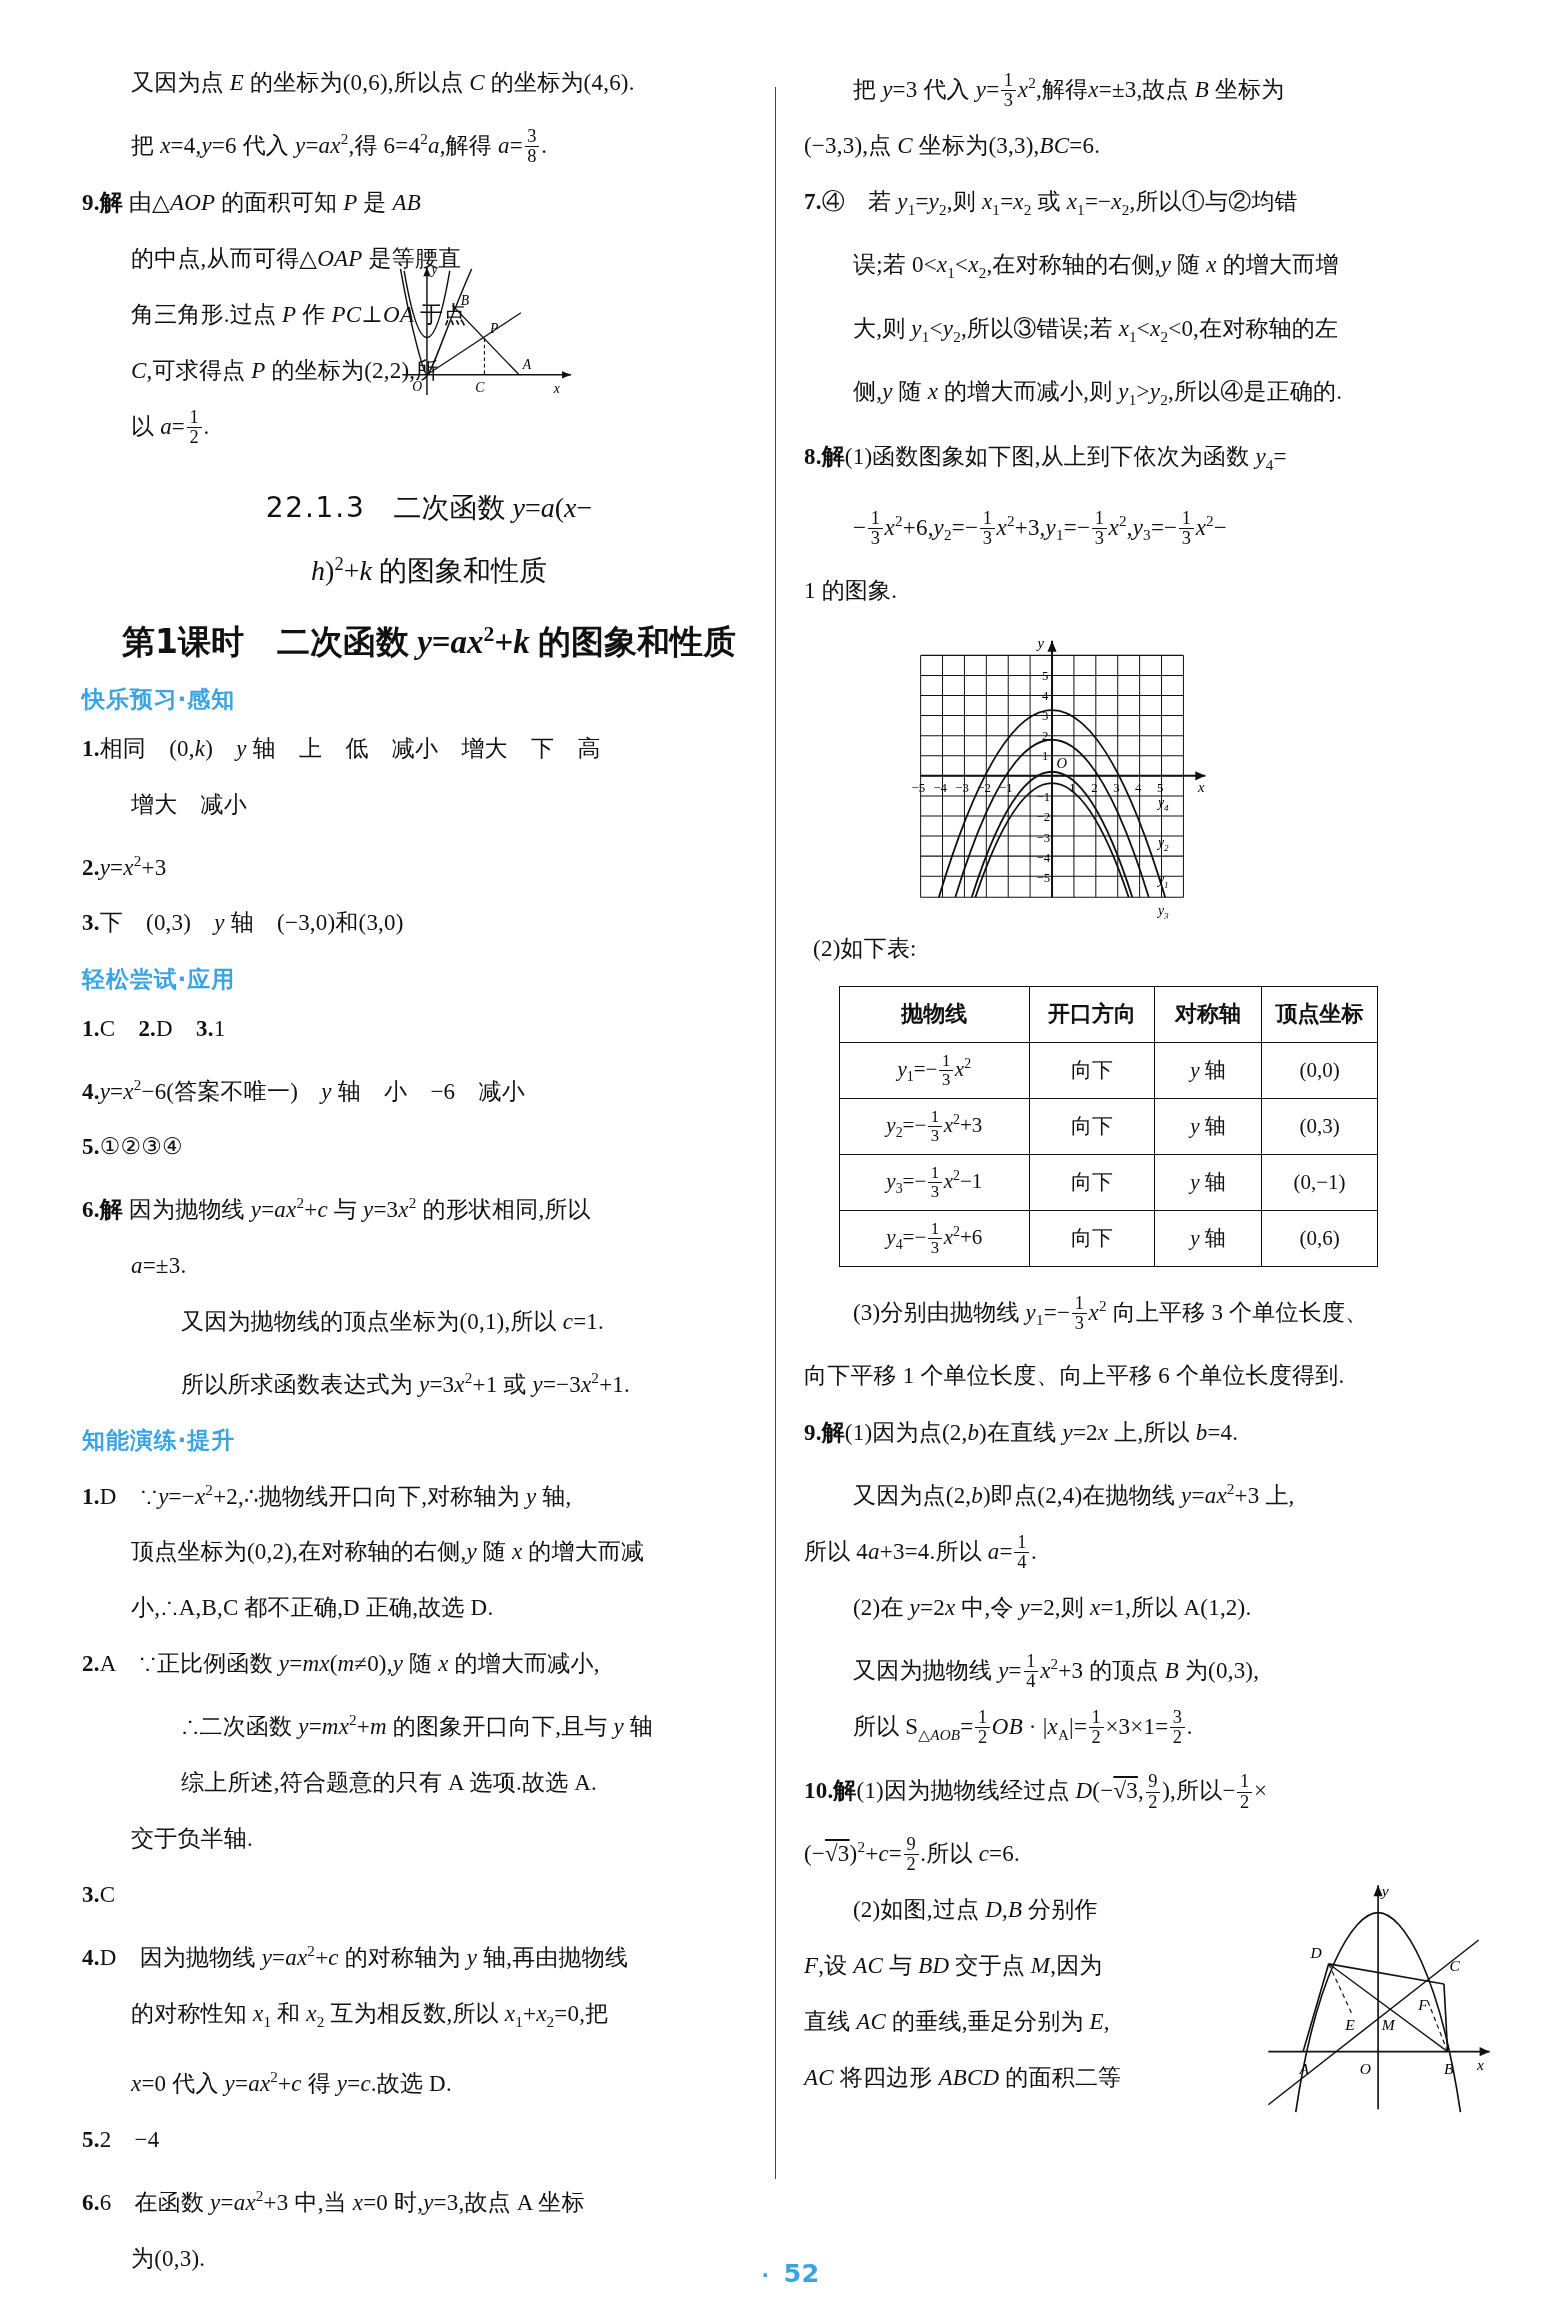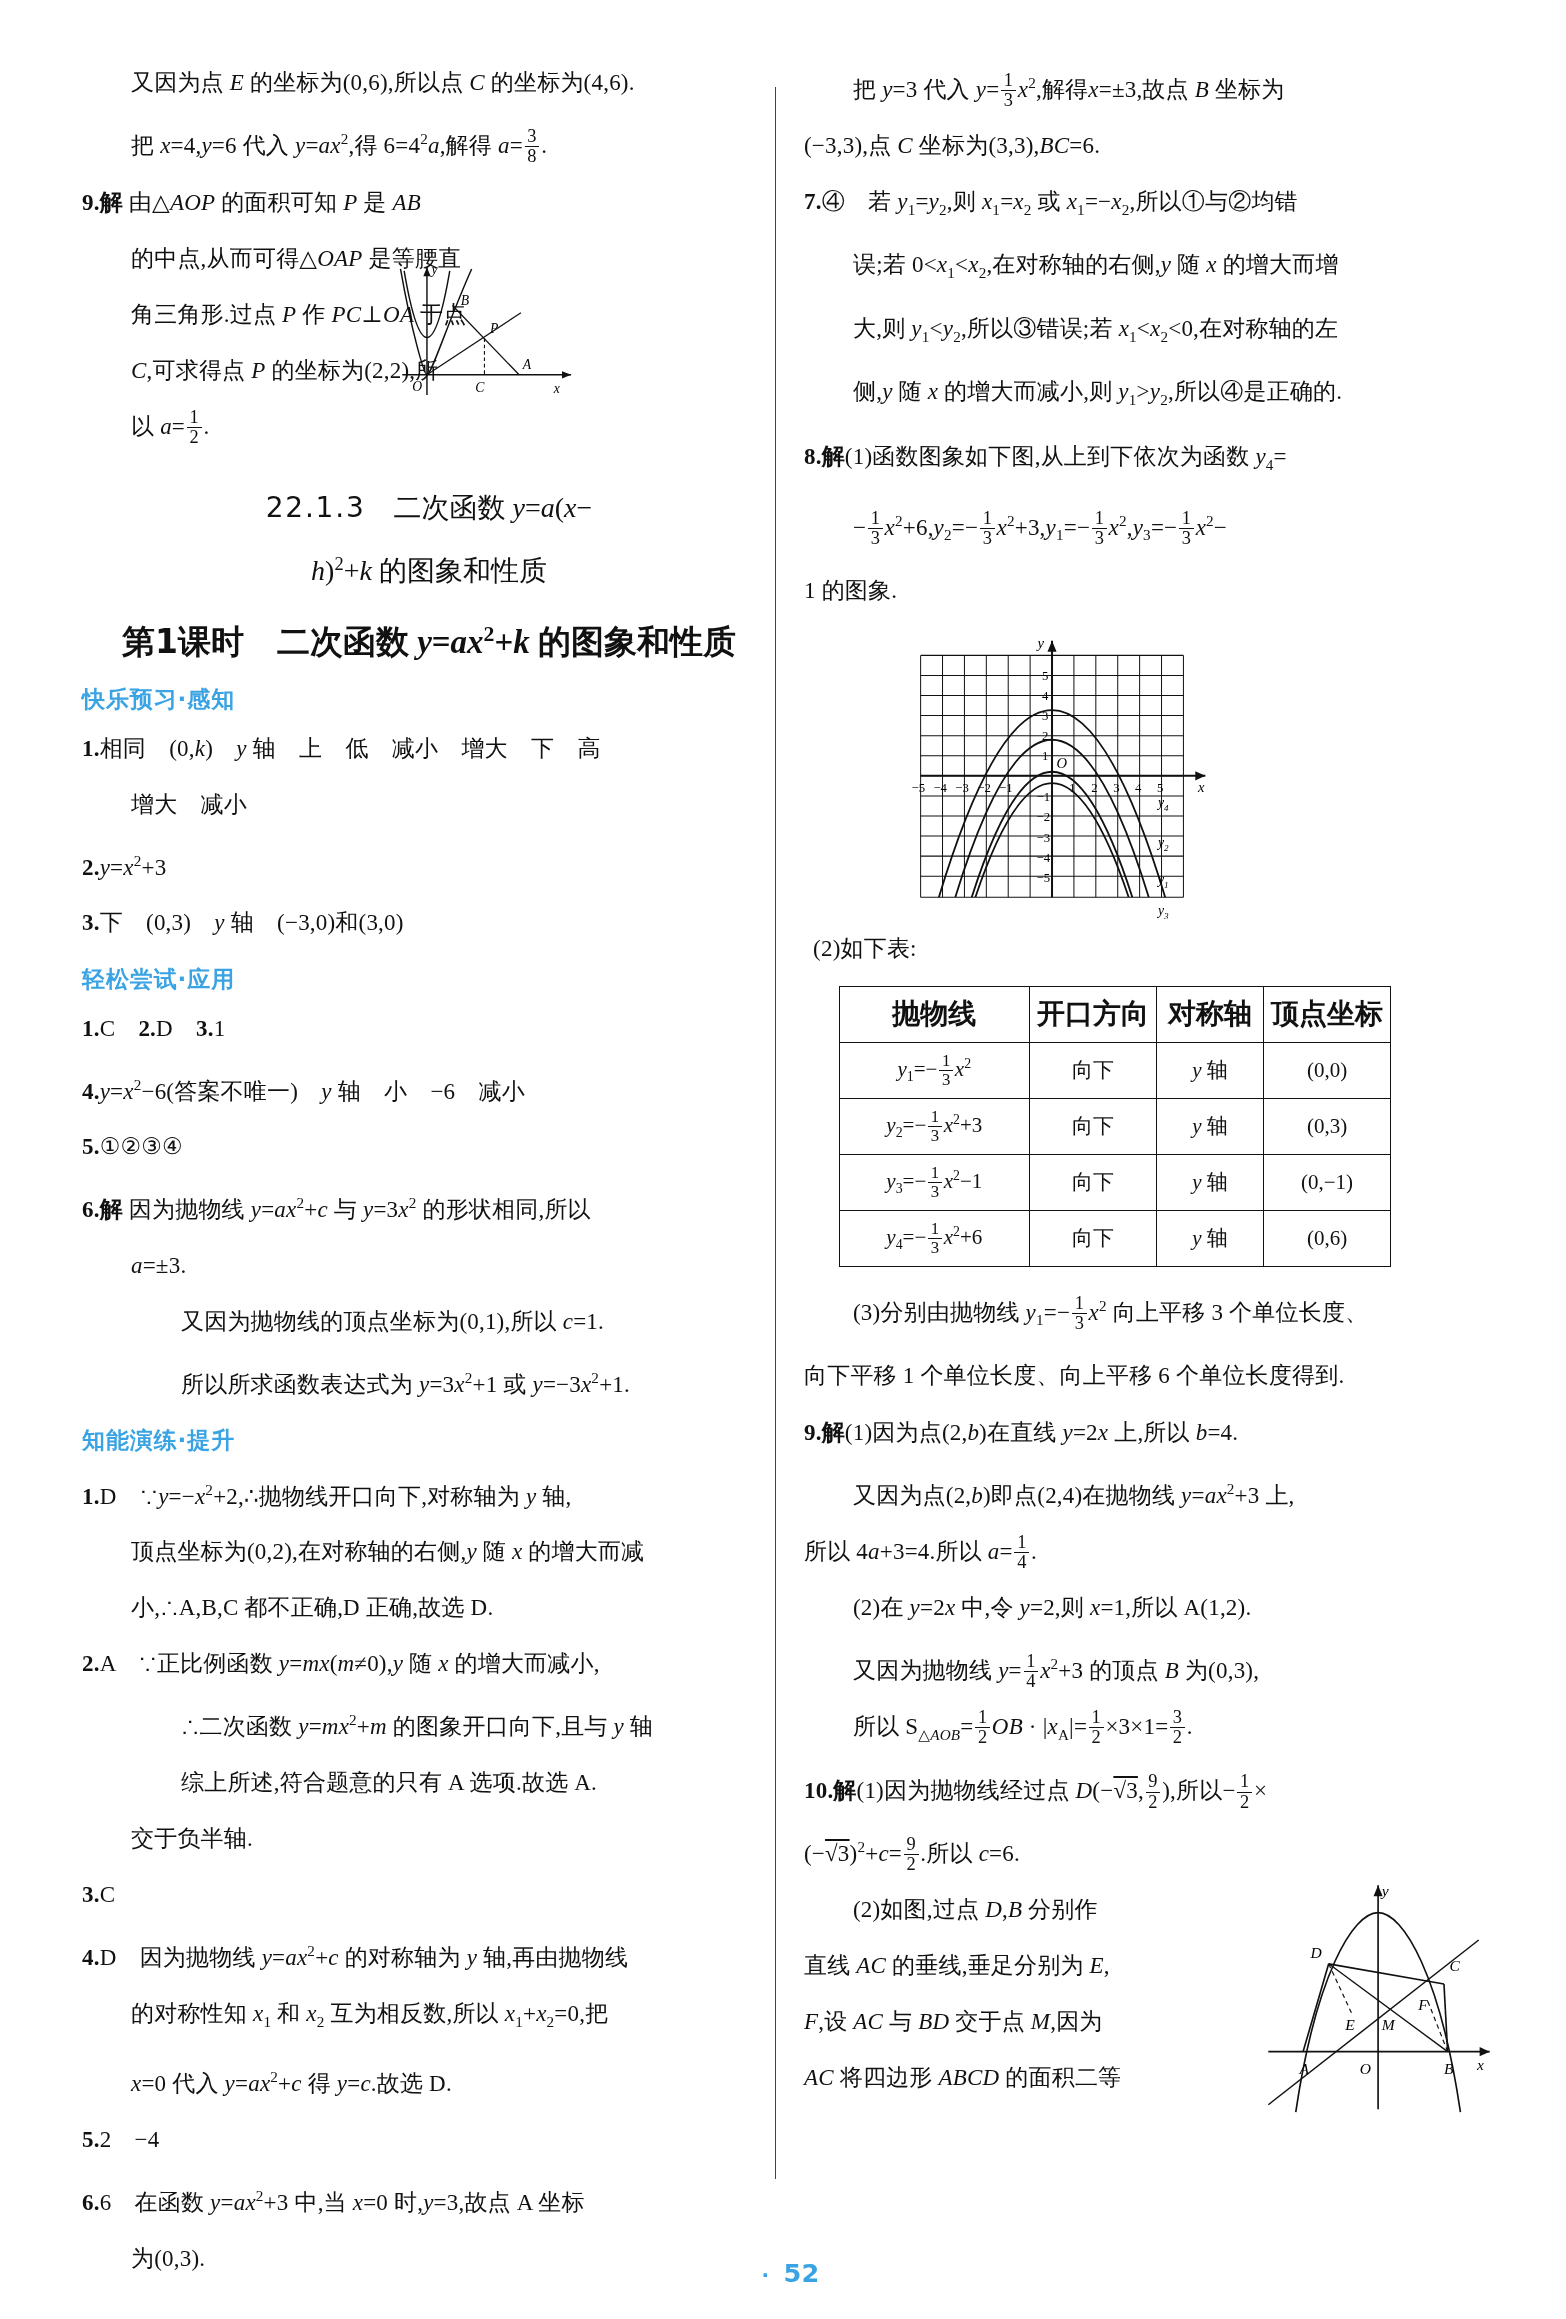--- a/index.html
+++ b/index.html
@@ -57,21 +57,21 @@
     border-collapse:collapse;margin:9.1px 0 0 35px;
     font-size:21px;
   }
   table.tbl td,table.tbl th{
     border:1.5px solid #111;
     padding:5.5px 7.3px;
     text-align:center;
     font-weight:normal;
     height:44px;
   }
-  table.tbl thead th{font-weight:bold;font-size:28px;font-family:Liberation Mono, monospace;}
+  table.tbl thead th{font-weight:bold;font-size:22px;font-family:Liberation Mono, monospace;}
   table.tbl td.formula{text-align:center;min-width:174px;}
   table.tbl td.dir{min-width:110px;}
   table.tbl td.axis{min-width:91px;}
   table.tbl td.vtx{min-width:101px;}
   
   .footer{
     position:absolute;left:0;right:0;bottom:31px;
     text-align:center;color:#3aa3e3;font-weight:bold;font-size:25.6px;
     font-family:"DejaVu Sans","Liberation Sans",sans-serif;
   }
@@ -368,22 +368,22 @@
 
     <div class="ln">
       <span class="num">10.</span><span class="jie zh">解</span>(1)因为抛物线经过点 <i>D</i>(−<span style="text-decoration:overline;">√3</span>,<span class="frac"><span class="t">9</span><span class="b">2</span></span>),所以−<span class="frac"><span class="t">1</span><span class="b">2</span></span>×
     </div>
     <div class="ln">
       (−<span style="text-decoration:overline;">√3</span>)<span class="up">2</span>+<i>c</i>=<span class="frac"><span class="t">9</span><span class="b">2</span></span>.所以 <i>c</i>=6.
     </div>
 
     <div style="position:relative;">
       <div class="ln ind2">(2)如图,过点 <i>D</i>,<i>B</i> 分别作</div>
+      <div class="ln"><i>F</i>,设 <i>AC</i> 与 <i>BD</i> 交于点 <i>M</i>,因为</div>
       <div class="ln">直线 <i>AC</i> 的垂线,垂足分别为 <i>E</i>,</div>
-      <div class="ln"><i>F</i>,设 <i>AC</i> 与 <i>BD</i> 交于点 <i>M</i>,因为</div>
       <div class="ln"><i>AC</i> 将四边形 <i>ABCD</i> 的面积二等</div>
 
       <svg class="fig" style="left:457px;top:-5.5px;" width="247" height="247" viewBox="0 0 270 270">
 
         <line x1="8" y1="192" x2="250" y2="192" stroke="#111" stroke-width="1.8"></line>
         <polygon points="250,192 239,187 239,197" fill="#111"></polygon>
         <line x1="128" y1="255" x2="128" y2="10" stroke="#111" stroke-width="1.8"></line>
         <polygon points="128,10 123,22 133,22" fill="#111"></polygon>
 
         <path d="M 38,258 C 60,110 100,40 128,40 C 156,40 196,110 218,258" fill="none" stroke="#111" stroke-width="1.8"></path>

